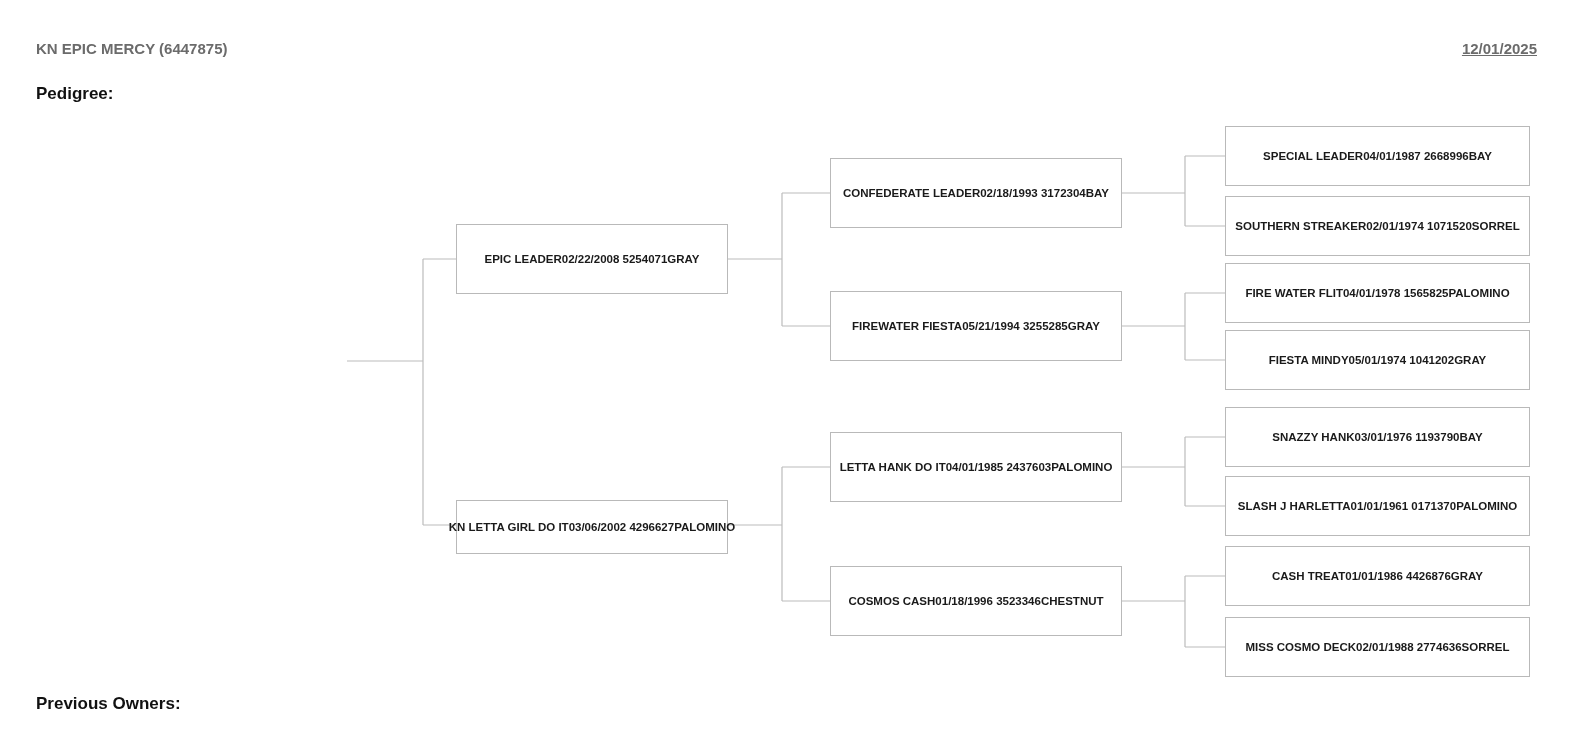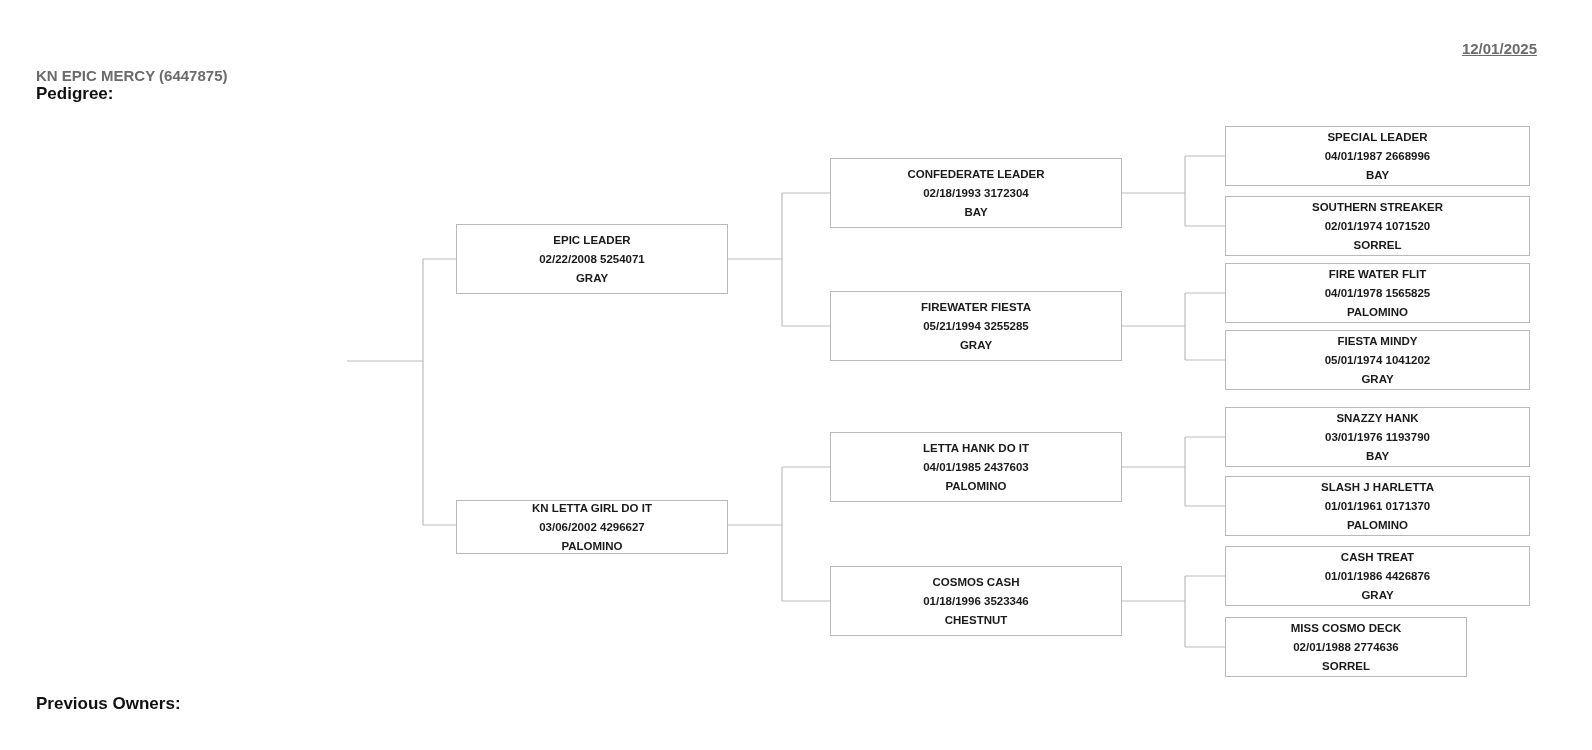--- a/index.html
+++ b/index.html
@@ -8,35 +8,35 @@
     width:1592px; height:750px;
     background:#ffffff;
     font-family:"Liberation Sans", sans-serif;
     overflow:hidden;
   }
   .hdr {
     position:absolute; top:40px;
     font-size:15px; font-weight:700; color:#6b6b6b;
     white-space:nowrap;
   }
-  .hdr-left   { left:36px;margin-top:27px; }
+  .hdr-left   { left:36px; }
   .hdr-center { left:0; right:0; text-align:center; }
   .hdr-right  { right:55px;text-decoration:underline; }
   .section-label {
     position:absolute; left:36px;
     font-size:17px; font-weight:700; color:#111111;
     white-space:nowrap;
   }
   .connectors { position:absolute; left:0; top:0; pointer-events:none; }
   .connectors path { stroke:#bcbcbc; stroke-width:1.2; fill:none; }
   .pbox {
     position:absolute;
     border:1px solid #b9b9b9;
     background:#ffffff;
-    display:flex; flex-direction:column;
+    display:flex; flex-direction:row;
     justify-content:center; align-items:center;
     text-align:center;
     font-size:11.5px; font-weight:700; color:#1a1a1a;
     line-height:19px;
     box-sizing:border-box;
     white-space:nowrap;
   }
 </style>
 </head>
 <body>
@@ -134,19 +134,19 @@
     <div><span>01/01/1961</span>&nbsp;<span>0171370</span></div>
     <div>PALOMINO</div>
   </div>
 
   <div class="pbox" style="left:1225px;top:546px;width:305px;height:60px">
     <div>CASH TREAT</div>
     <div><span>01/01/1986</span>&nbsp;<span>4426876</span></div>
     <div>GRAY</div>
   </div>
 
-  <div class="pbox" style="left:1225px;top:617px;width:242px;height:60px">
+  <div class="pbox" style="left:1225px;top:617px;width:305px;height:60px">
     <div>MISS COSMO DECK</div>
     <div><span>02/01/1988</span>&nbsp;<span>2774636</span></div>
     <div>SORREL</div>
   </div>
 
 </div>
 
 </body></html>

